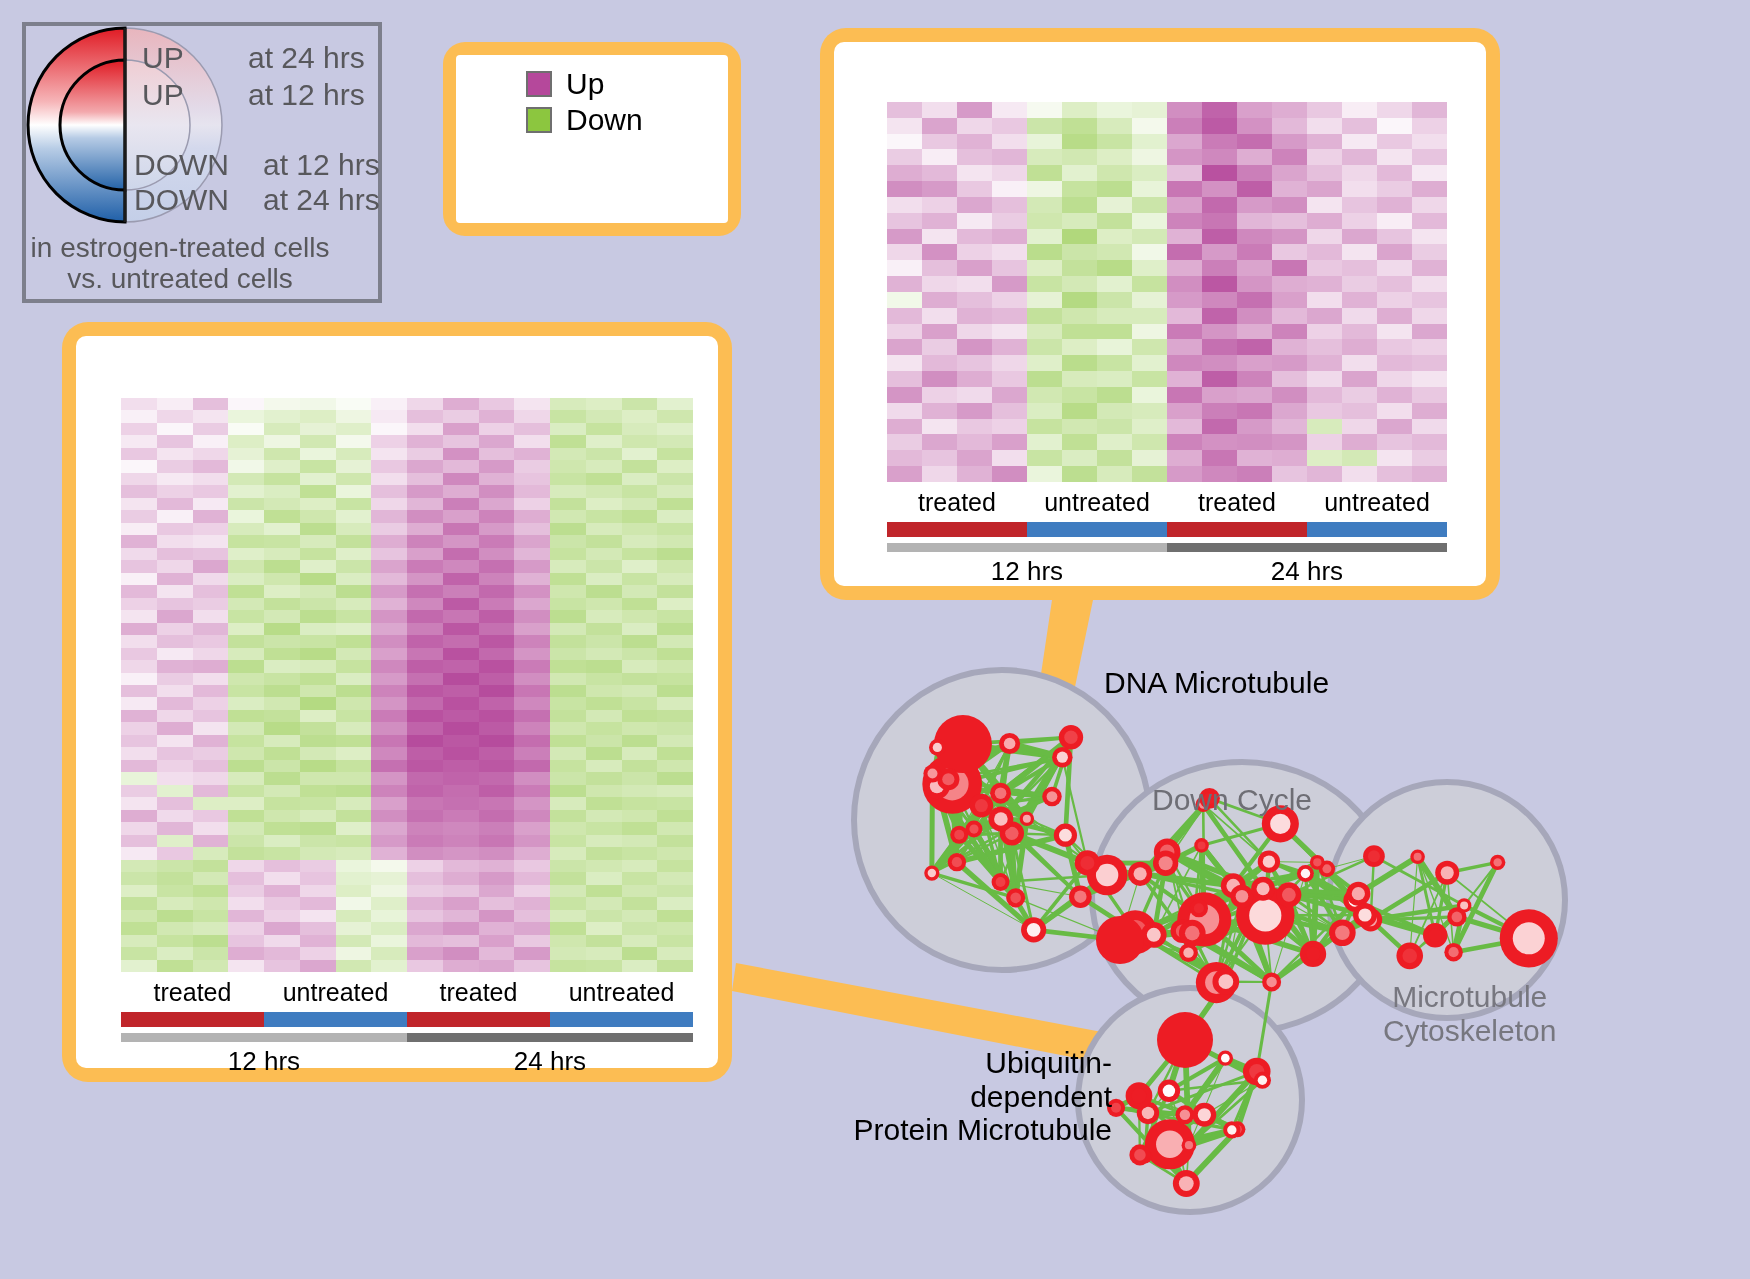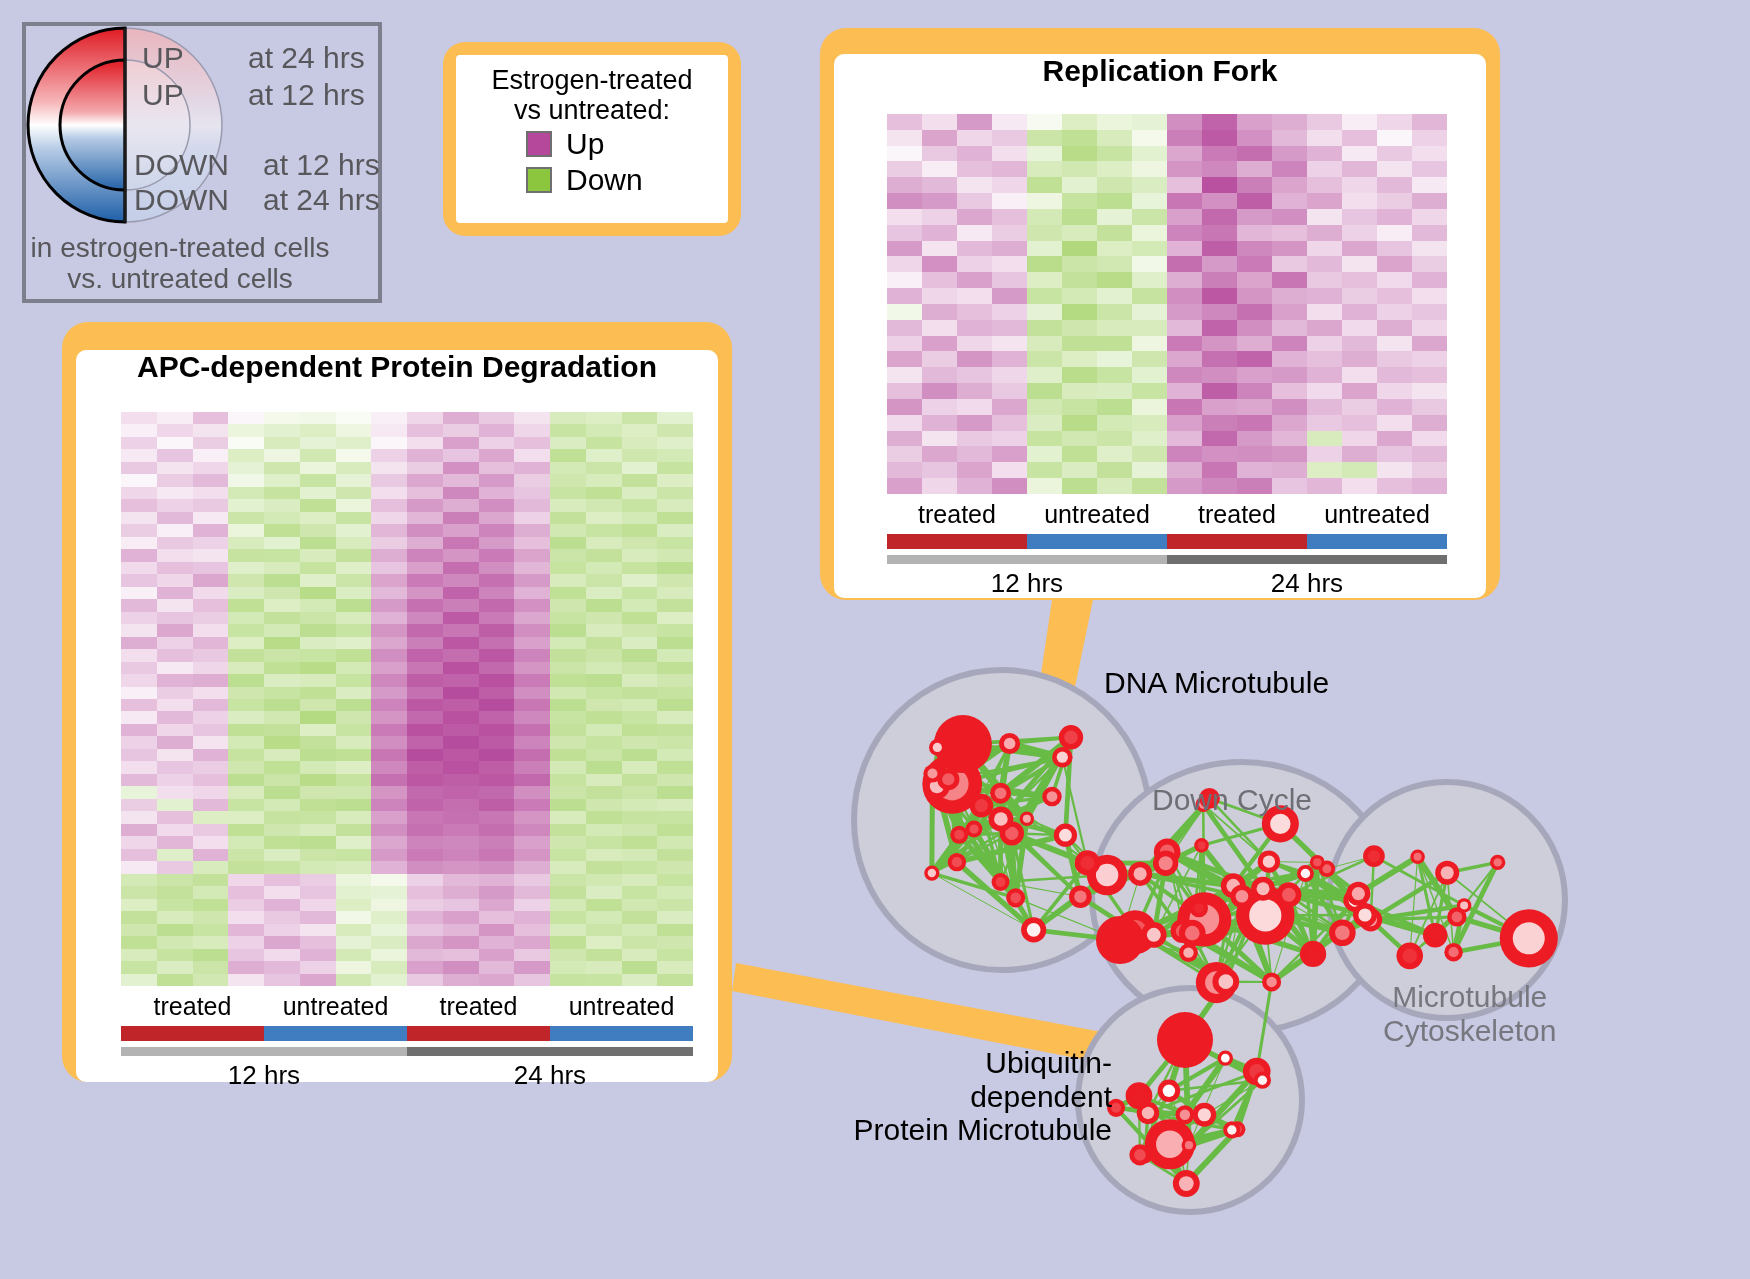--- a/index.html
+++ b/index.html
@@ -121,36 +121,33 @@
 <div class="leg-txt" id="leg-at12">at 12 hrs</div>
 <div class="leg-txt" id="leg-dn12">DOWN</div>
 <div class="leg-txt" id="leg-dnat12">at 12 hrs</div>
 <div class="leg-txt" id="leg-dn24">DOWN</div>
 <div class="leg-txt" id="leg-dnat24">at 24 hrs</div>
 <div class="leg-txt" id="leg-foot" style="white-space:pre-line;">in estrogen-treated cells
 vs. untreated cells</div>
 
 <div class="abs panel" id="legend-panel">
   <div class="panel-inner">
-    <div class="lgd-title" style="white-space:pre-line;">Estrogen-treated
-vs untreated:</div>
     <div class="lgd-row">
       <span class="sw" style="background:#b5489b;"></span>
       <span class="lgd-lab">Up</span>
     </div>
     <div class="lgd-row">
       <span class="sw" style="background:#8cc63f;"></span>
       <span class="lgd-lab">Down</span>
     </div>
   </div>
 </div>
 
 <div class="abs panel" id="rf-panel">
   <div class="panel-inner">
-    <div class="hm-title">Replication Fork</div>
     <div class="hm" id="rf-grid" style="left: 53px; top: 60px; width: 560px; height: 380px; grid-template-columns: repeat(16, 1fr); grid-template-rows: repeat(24, 1fr);">
         <div style="background: rgb(229, 191, 220);"></div>
         <div style="background: rgb(242, 222, 237);"></div>
         <div style="background: rgb(214, 154, 200);"></div>
         <div style="background: rgb(246, 233, 243);"></div>
         <div style="background: rgb(246, 250, 240);"></div>
         <div style="background: rgb(221, 238, 197);"></div>
         <div style="background: rgb(234, 245, 220);"></div>
         <div style="background: rgb(230, 242, 213);"></div>
         <div style="background: rgb(209, 142, 193);"></div>
@@ -544,21 +541,20 @@
     <div class="tbar" style="left:53px;top:501px;width:280px;background:#b3b3b3;"></div>
     <div class="tbar" style="left:333px;top:501px;width:280px;background:#6f6f6f;"></div>
 
     <div class="hrs" style="left:53px;top:514px;width:280px;">12 hrs</div>
     <div class="hrs" style="left:333px;top:514px;width:280px;">24 hrs</div>
   </div>
 </div>
 
 <div class="abs panel" id="apc-panel">
   <div class="panel-inner">
-    <div class="hm-title">APC-dependent Protein Degradation</div>
     <div class="hm" id="apc-grid" style="left: 45px; top: 62px; width: 572px; height: 574px; grid-template-columns: repeat(16, 1fr); grid-template-rows: repeat(46, 1fr);">
         <div style="background: rgb(242, 222, 237);"></div>
         <div style="background: rgb(248, 237, 245);"></div>
         <div style="background: rgb(229, 191, 220);"></div>
         <div style="background: rgb(251, 246, 250);"></div>
         <div style="background: rgb(244, 249, 236);"></div>
         <div style="background: rgb(241, 248, 232);"></div>
         <div style="background: rgb(249, 252, 245);"></div>
         <div style="background: rgb(249, 240, 247);"></div>
         <div style="background: rgb(239, 215, 233);"></div>

